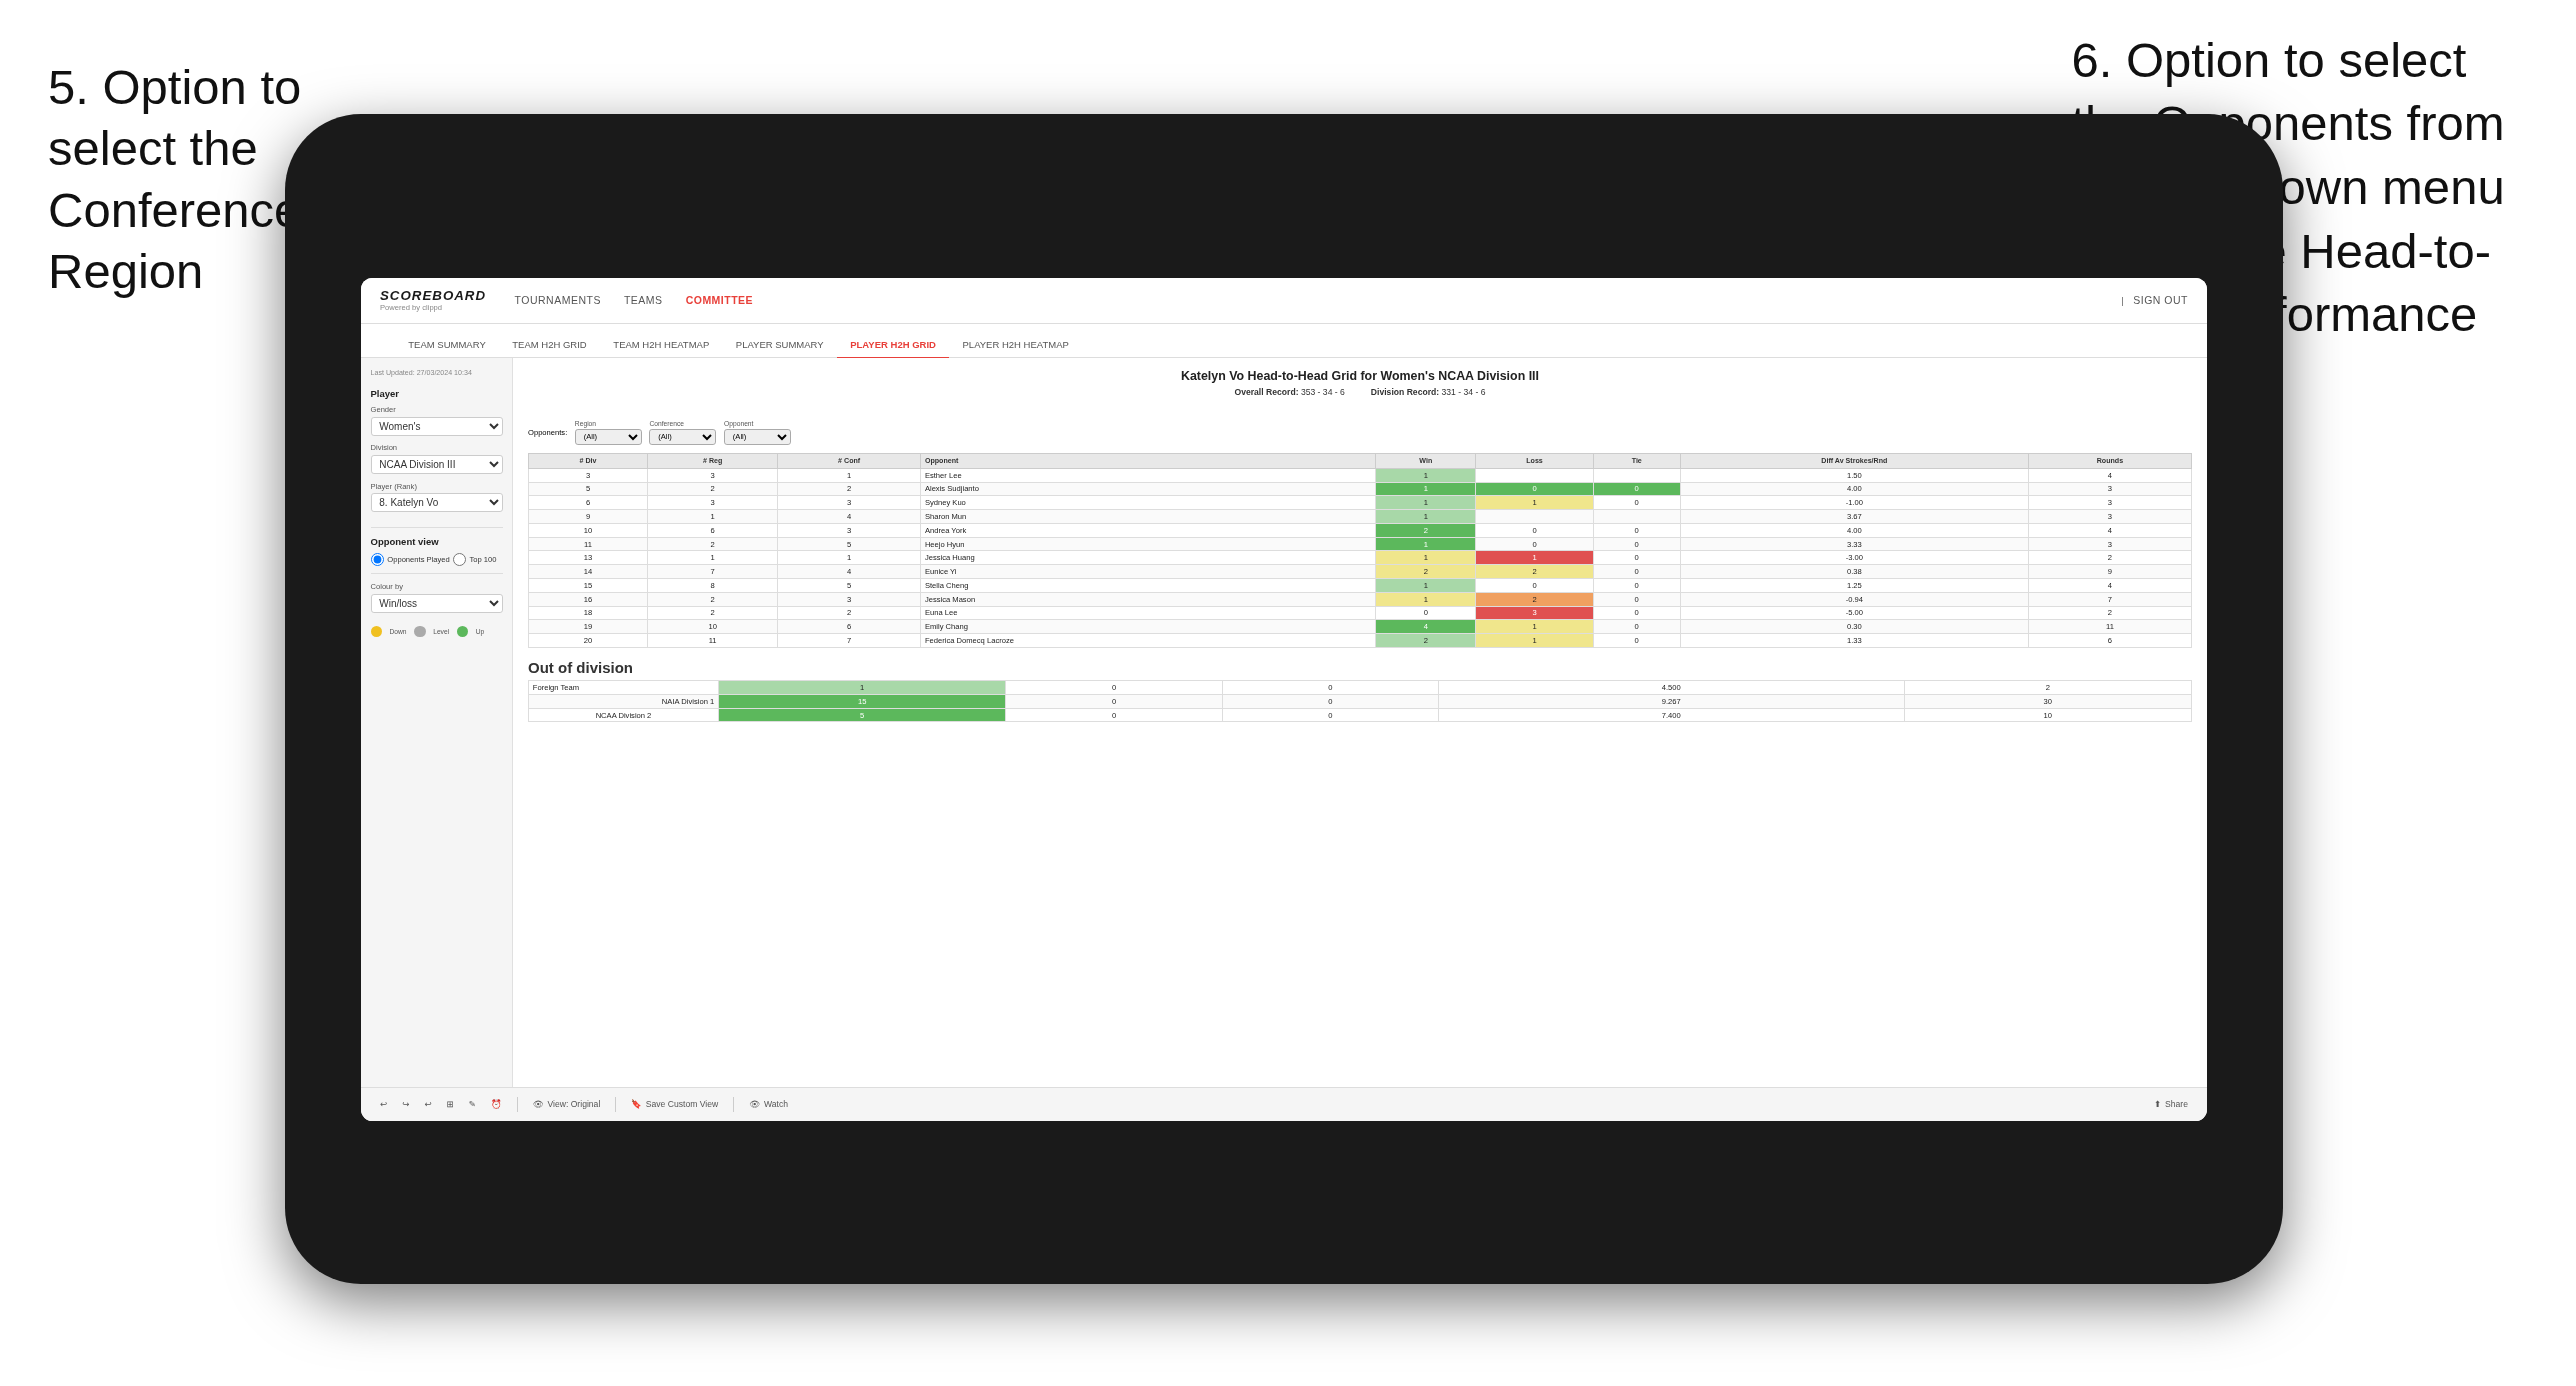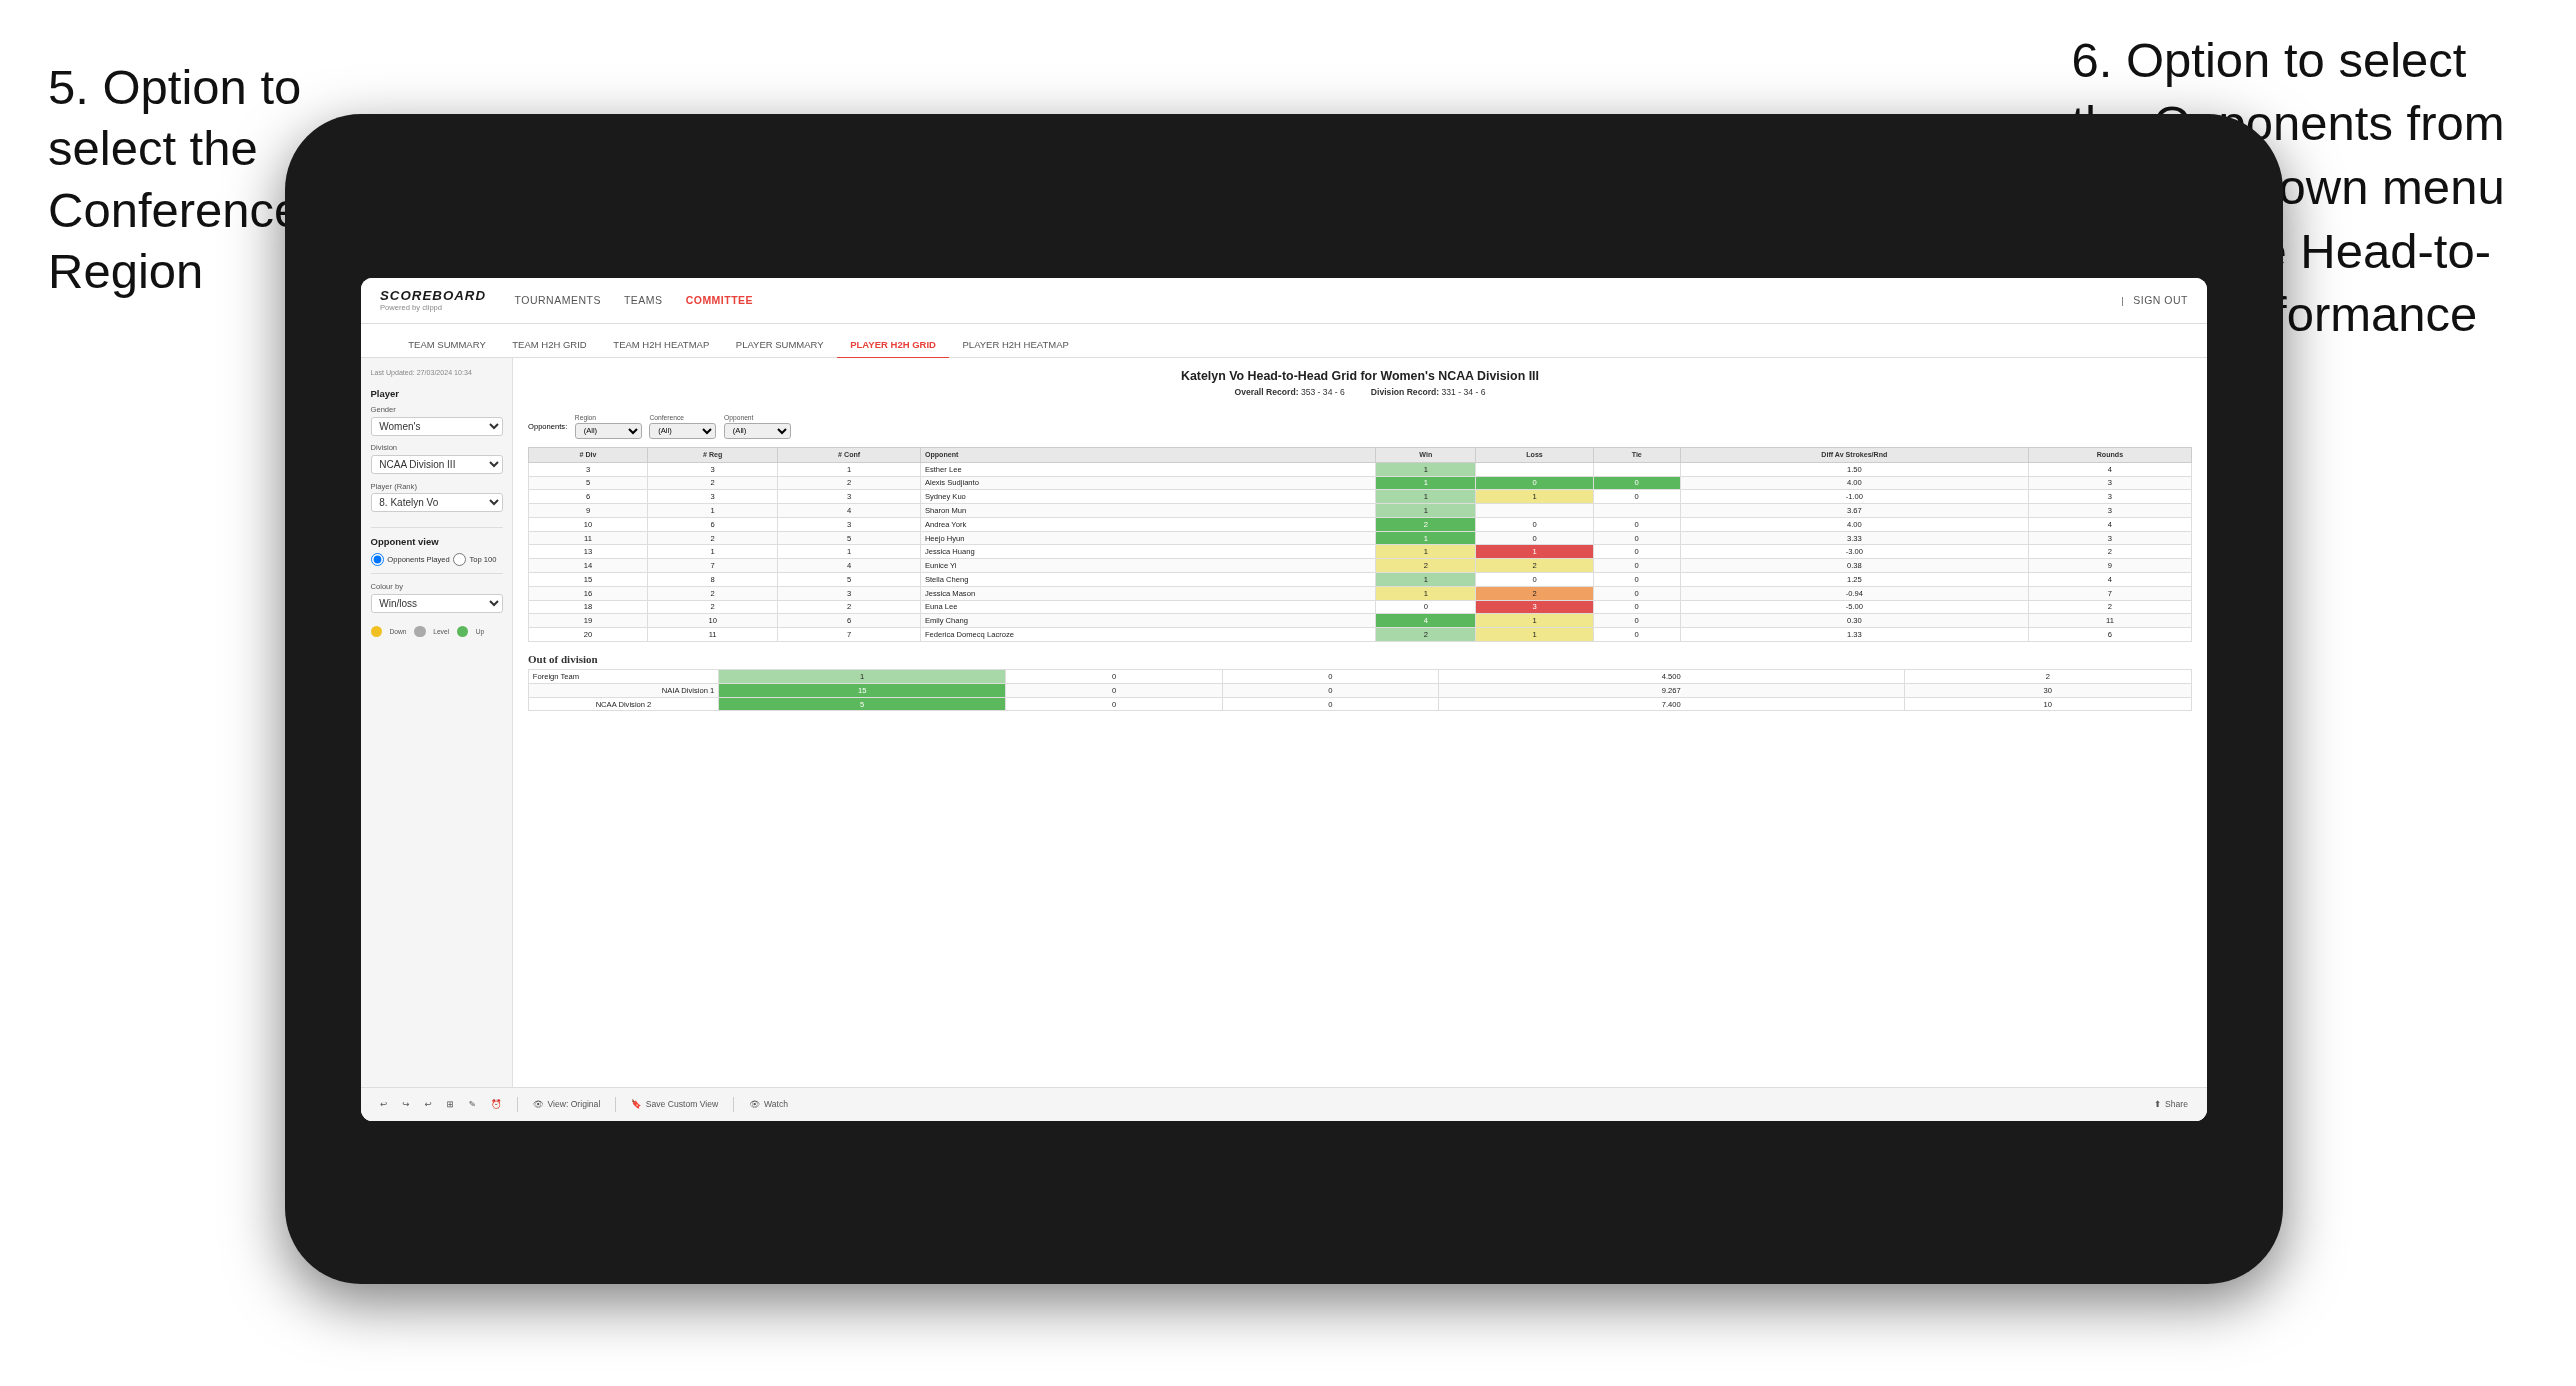--- a/index.html
+++ b/index.html
@@ -254,21 +254,21 @@
       color: #222;
       margin-bottom: 3.8px;
     }
 
     .records-row {
       display: flex;
       justify-content: center;
       gap: 26px;
       font-size: 8.6px;
       color: #333;
-      margin-bottom: 17px;
+      margin-bottom: 23px;
     }
 
     
     .data-table {
       width: 100%;
       border-collapse: collapse;
       font-size: 7.6px;
     }
 
     .data-table th {
@@ -299,25 +299,24 @@
     }
 
     .cell-green-dark { background: #5cb85c !important; color: #fff !important; }
     .cell-green-light { background: #a8d8a8 !important; }
     .cell-yellow { background: #f0e68c !important; }
     .cell-orange { background: #f0a060 !important; }
     .cell-red { background: #e05050 !important; color: #fff !important; }
 
     
     .out-of-div-title {
-      font-size: 11px;
+      font-size: 15px;
       font-weight: 600;
       color: #333;
       margin: 11.4px 0 3.8px 0;
-      font-family: Liberation Serif, serif;
     }
 
     
     .bottom-toolbar {
       background: #f5f5f5;
       border-top: 1px solid #ddd;
       padding: 5.7px 19px;
       display: flex;
       align-items: center;
       gap: 15px;

